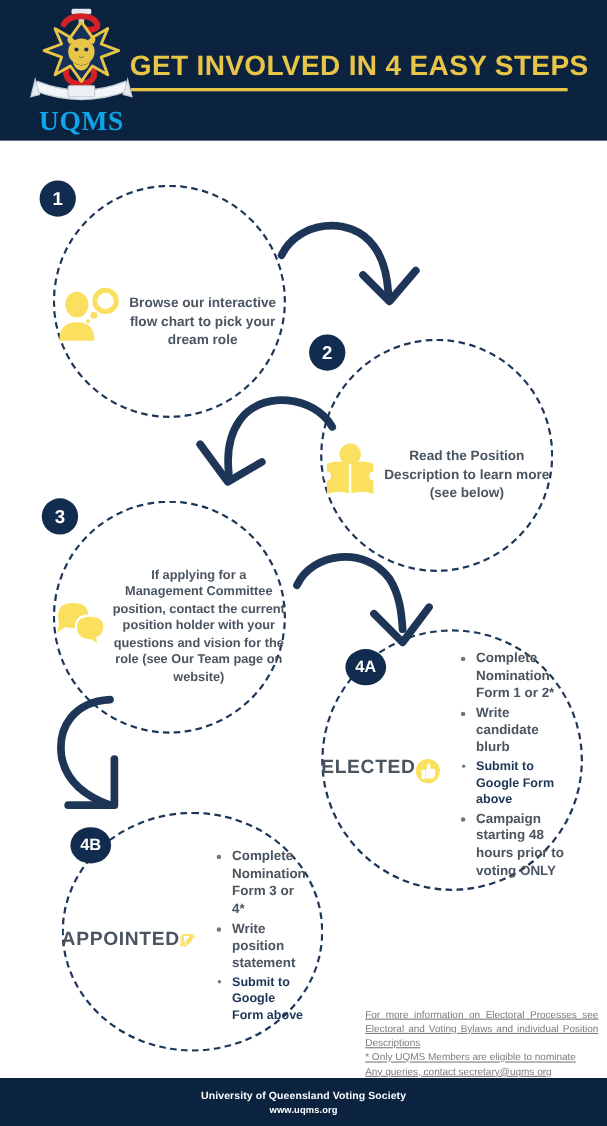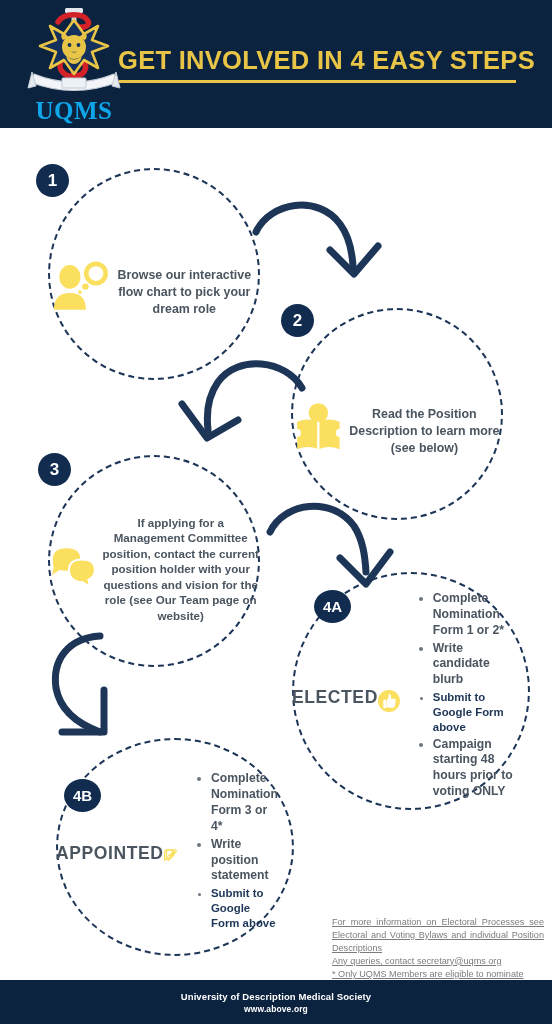--- a/index.html
+++ b/index.html
@@ -219,42 +219,42 @@
         <li>Complete Nomination Form 1 or 2*</li>
         <li>Write candidate blurb</li>
         <li class="link">Submit to Google Form above</li>
         <li>Campaign starting 48 hours prior to voting ONLY</li>
       </ul>
     </div>
   </div>
 
   <div class="node" style="left:56px;top:738px;width:238px;height:218px;">
     <div class="ring"></div>
-    <div class="badge ab" style="left:8px;top:14px;margin-top:27px;">4B</div>
+    <div class="badge ab" style="left:8px;top:14px;">4B</div>
     <div class="node-inner" style="padding-top:12px;">
       <div class="node-title">APPOINTED</div>
       <svg class="node-icon" style="margin-top:4px;" width="58" height="58" viewBox="0 0 58 58">
         <path d="M10 8 l26 0 l0 12 l-10 10 l6 6 l-14 14 l-8 -6 l-8 6 l0 -34 z" fill="none" stroke="#fbdf5f" stroke-width="5.5" stroke-linejoin="round"></path>
         <path d="M10 8 l26 0 l0 12 M10 8 l0 34 l8 -6 l8 6 l14 -14" fill="none" stroke="#fbdf5f" stroke-width="5.5" stroke-linejoin="round" stroke-linecap="round"></path>
         <path d="M44 4 l10 10 l-26 26 l-13 4 l4 -13 z" fill="#fbdf5f"></path>
         <path d="M15 41 l4 -13 l9 9 z" fill="#ffffff" stroke="#fbdf5f" stroke-width="3" stroke-linejoin="round"></path>
         <path d="M40 8 l10 10" stroke="#ffffff" stroke-width="3"></path>
       </svg>
       <ul class="bullets" style="margin-top:14px;width:180px;">
         <li>Complete Nomination Form 3 or 4*</li>
         <li>Write position statement</li>
         <li class="link">Submit to Google Form above</li>
       </ul>
     </div>
   </div>
 
   <div class="footnote">
     <p>For more information on Electoral Processes see Electoral and Voting Bylaws and individual Position Descriptions</p>
+    <p>* Only UQMS Members are eligible to nominate</p>
     <p style="text-align:left;">Any queries, contact secretary@uqms org</p>
-    <p>* Only UQMS Members are eligible to nominate</p>
   </div>
 
   <div class="footer">
-    <div class="footer-line1">University of Description Medical Society</div>
-    <div class="footer-line2">www.above.org</div>
+    <div class="footer-line1">University of Queensland Voting Society</div>
+    <div class="footer-line2">www.uqms.org</div>
   </div>
 
 </div>
 
 </body></html>

